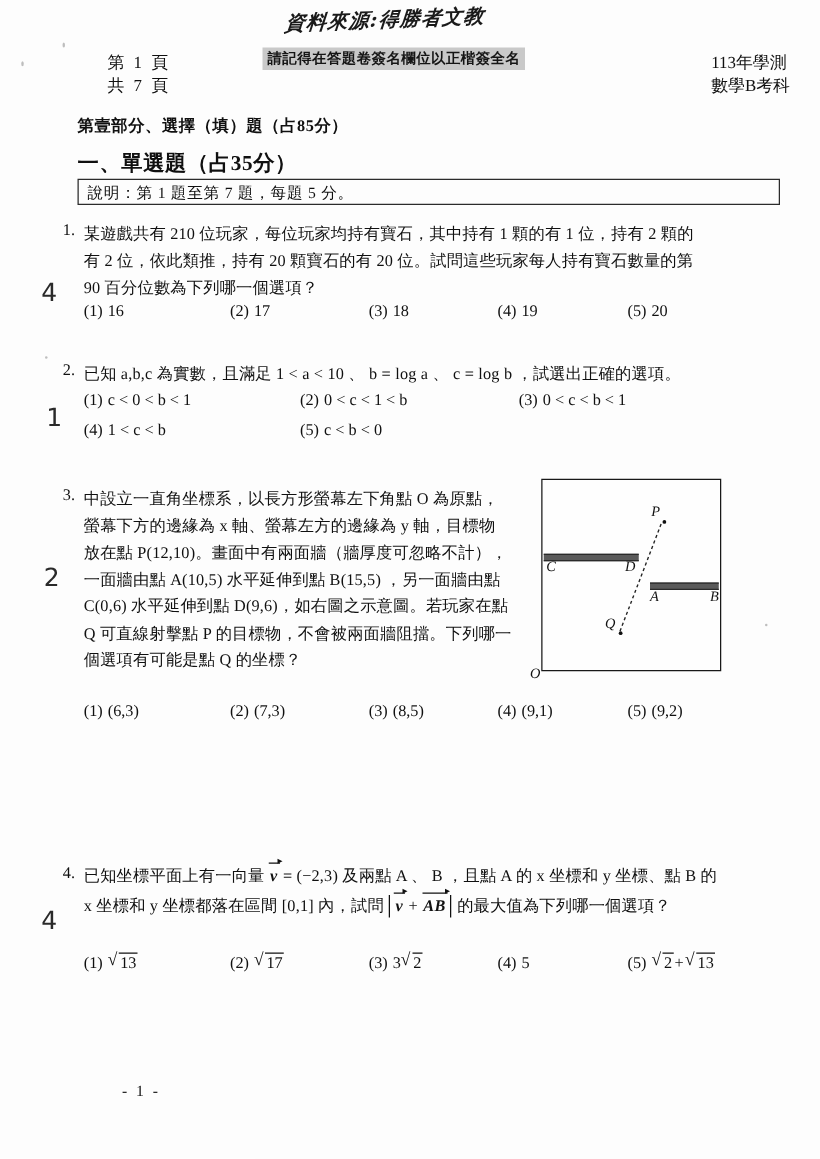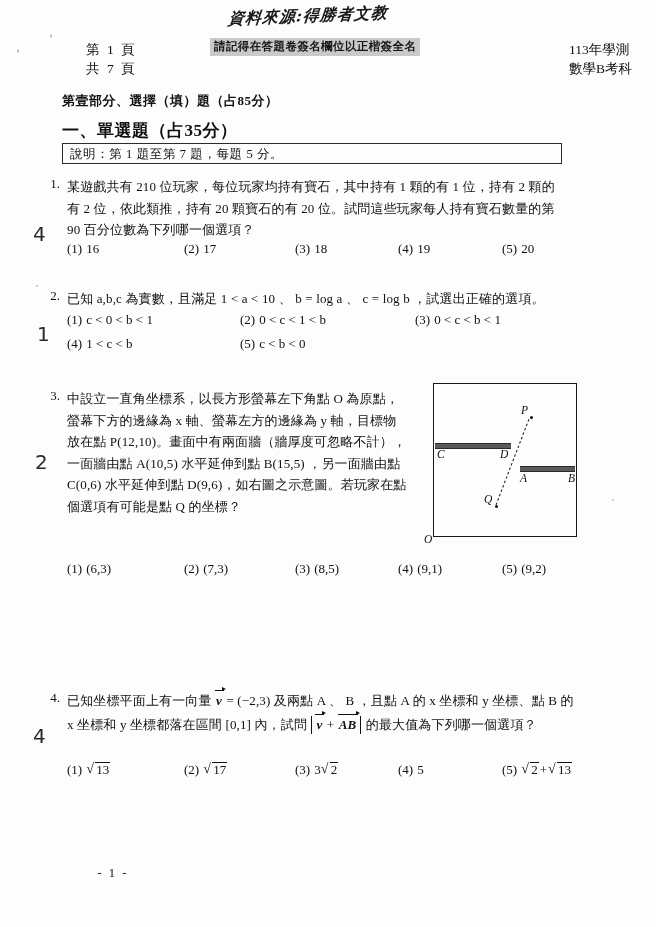--- a/index.html
+++ b/index.html
@@ -91,21 +91,21 @@
     white-space: nowrap;
   }
   #sec-part1 { top: 92px;  font-size: 13px; letter-spacing: .5px; }
   #sec-part2 { top: 119px; font-size: 17px; letter-spacing: .5px; }
 
   
   .instr-box {
     position: absolute;
     left: 62px;
     top: 143px;
-    width: 500px;
+    width: 562px;
     height: 21px;
     border: 1.1px solid #2b2b2b;
     box-sizing: border-box;
     text-align: center;
   }
   .instr-box .txt {
     position: absolute;
     left: 7px;
     top: 2px;
     font-size: 12.5px;
@@ -332,20 +332,21 @@
   </div>
 
   <div class="q">
     <div class="q-num" style="left:38px;top:388px;">3.</div>
     <div class="q-body" style="left:67px;top:388px;">
       <div class="q-line">中設立一直角坐標系，以長方形螢幕左下角點 O 為原點，</div>
       <div class="q-line">螢幕下方的邊緣為 x 軸、螢幕左方的邊緣為 y 軸，目標物</div>
       <div class="q-line">放在點 P(12,10)。畫面中有兩面牆（牆厚度可忽略不計），</div>
       <div class="q-line">一面牆由點 A(10,5) 水平延伸到點 B(15,5) ，另一面牆由點</div>
       <div class="q-line">C(0,6) 水平延伸到點 D(9,6)，如右圖之示意圖。若玩家在點</div>
+      <div class="q-line">Q 可直線射擊點 P 的目標物，不會被兩面牆阻擋。下列哪一</div>
       <div class="q-line">個選項有可能是點 Q 的坐標？</div>
     </div>
     <div class="hand-ans" style="left:35px;top:450px;">2</div>
 
     <div class="figure">
       <div class="fig-frame"></div>
 
       <div class="wall" style="left:2px;top:60px;width:76px;"></div>
 
       <div class="wall" style="left:87px;top:83px;width:55px;"></div>

